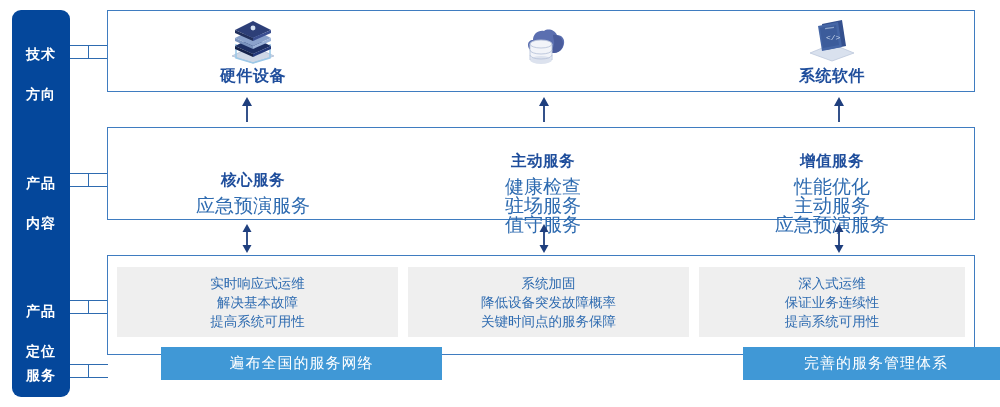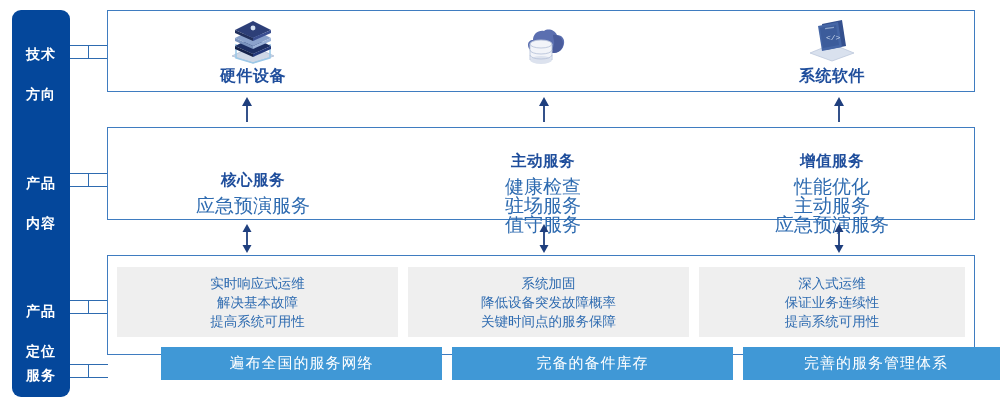--- a/index.html
+++ b/index.html
@@ -323,21 +323,20 @@
       </div>
       <div class="adv-bar">遍布全国的服务网络</div>
     </div>
 
     <div class="pos-col" style="left:300px; width:281px;">
       <div class="pos-grey">
         <div class="pos-line">系统加固</div>
         <div class="pos-line">降低设备突发故障概率</div>
         <div class="pos-line">关键时间点的服务保障</div>
       </div>
-      <div class="adv-bar">完备的备件库存</div>
     </div>
 
     <div class="pos-col" style="left:591px; width:266px;">
       <div class="pos-grey">
         <div class="pos-line">深入式运维</div>
         <div class="pos-line">保证业务连续性</div>
         <div class="pos-line">提高系统可用性</div>
       </div>
       <div class="adv-bar">完善的服务管理体系</div>
     </div>

